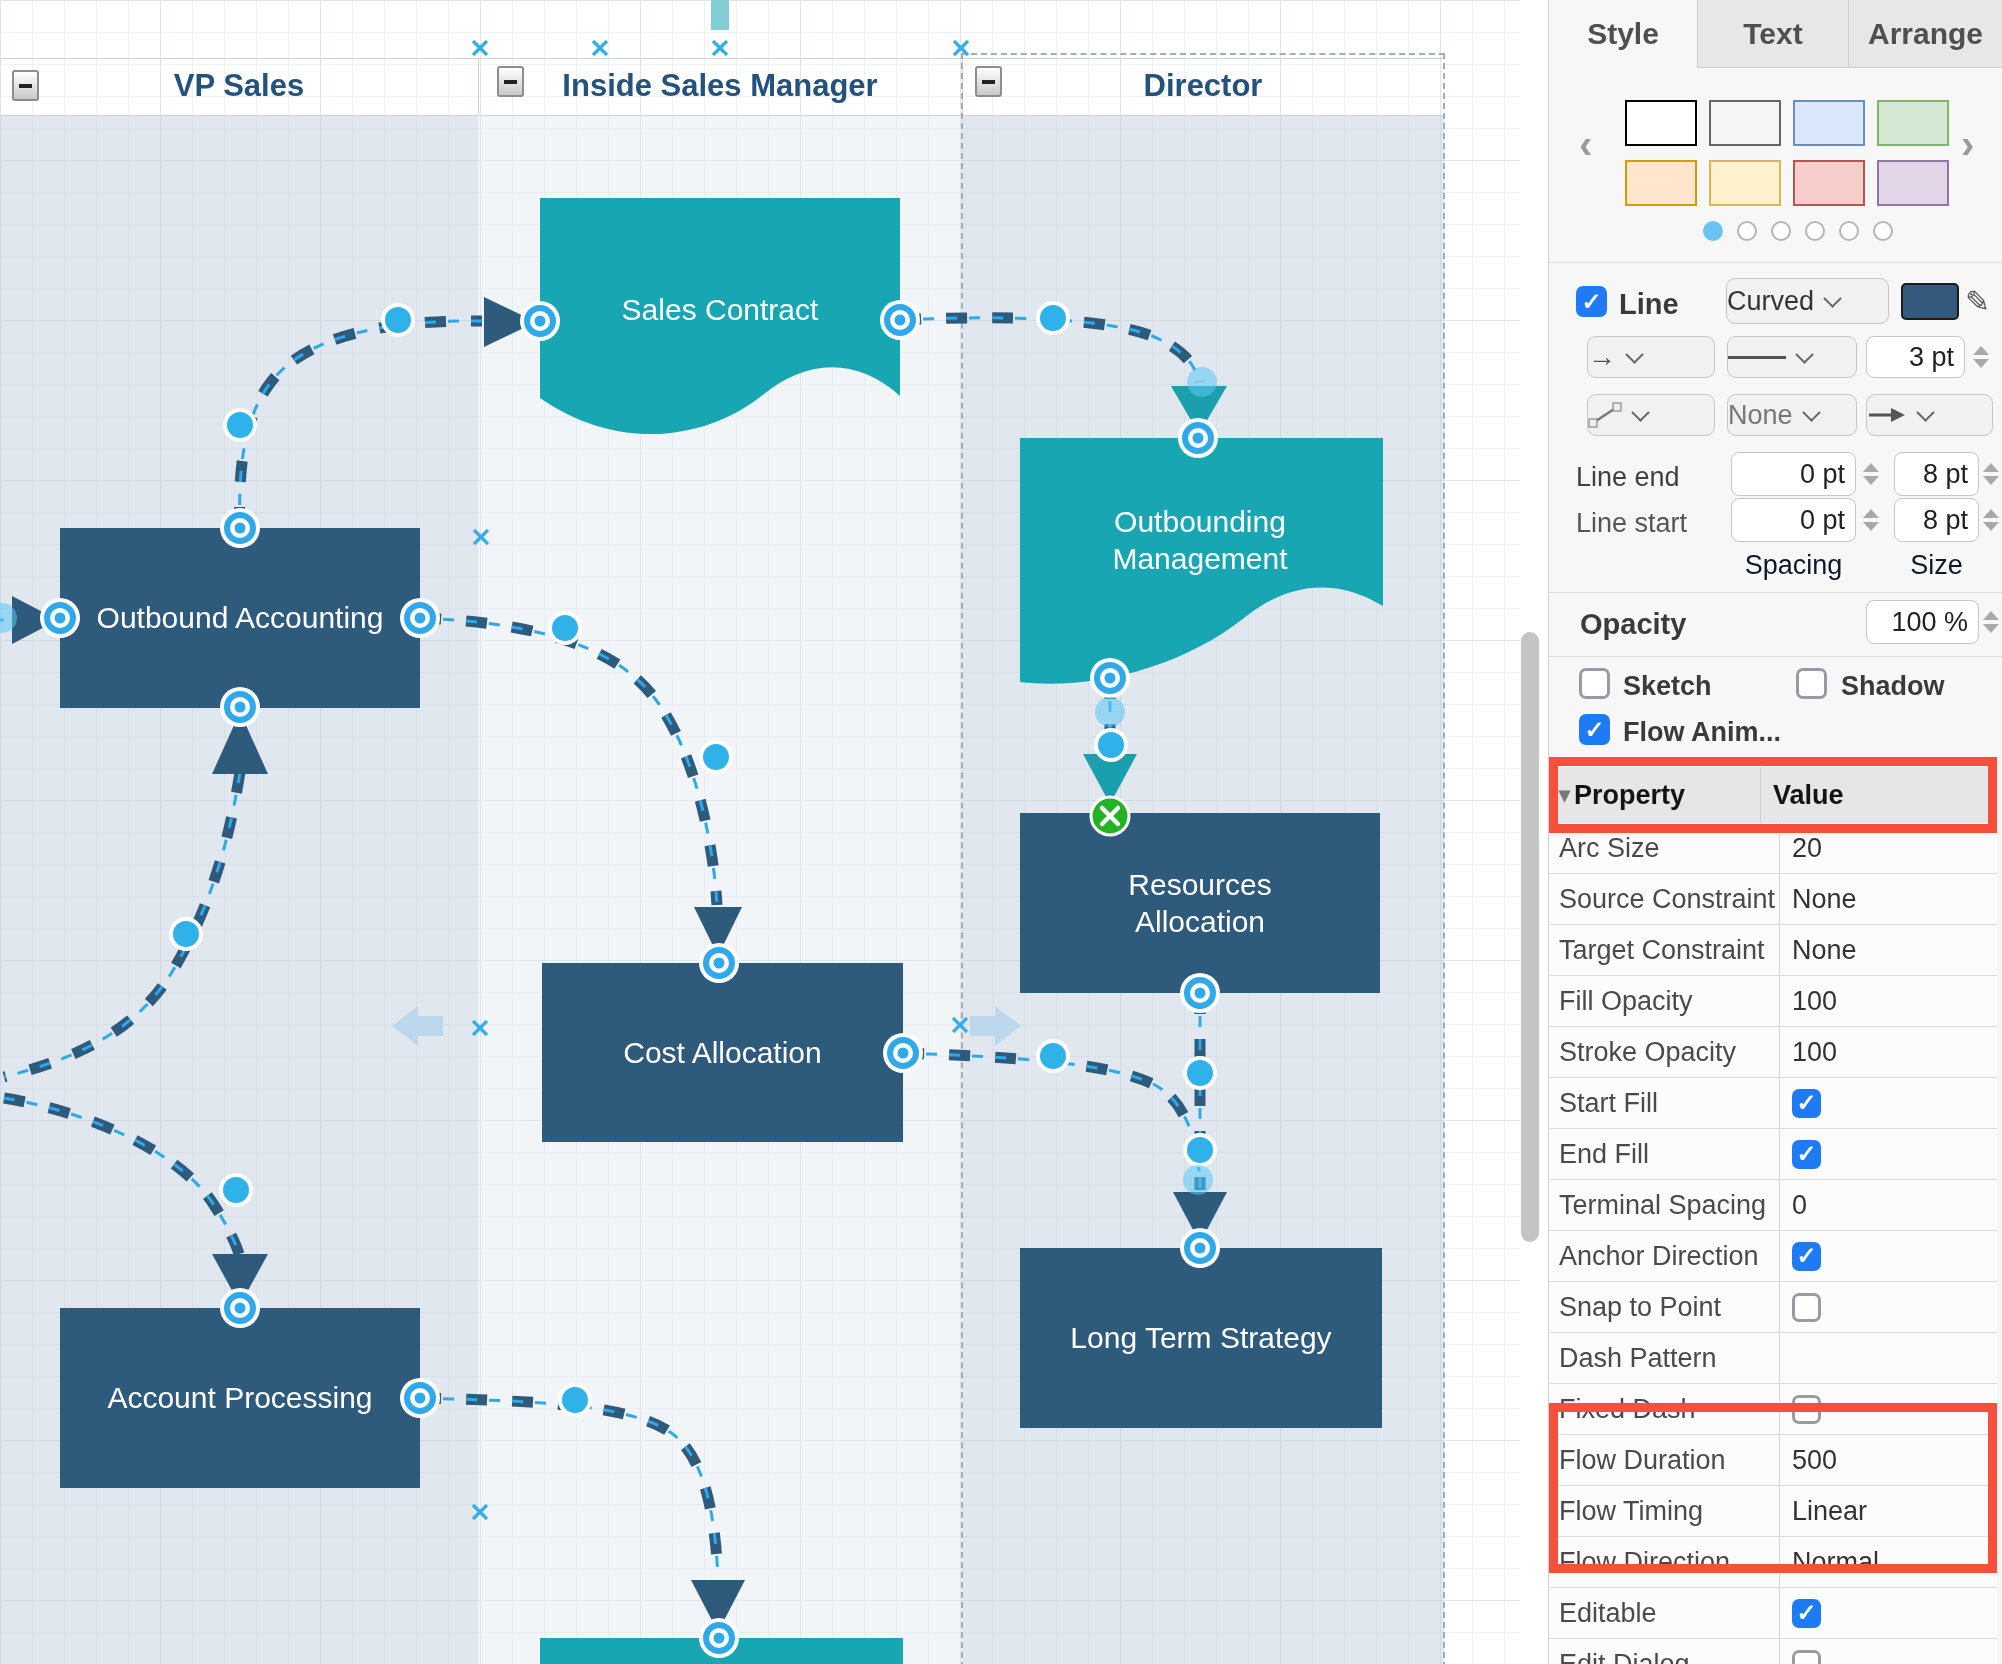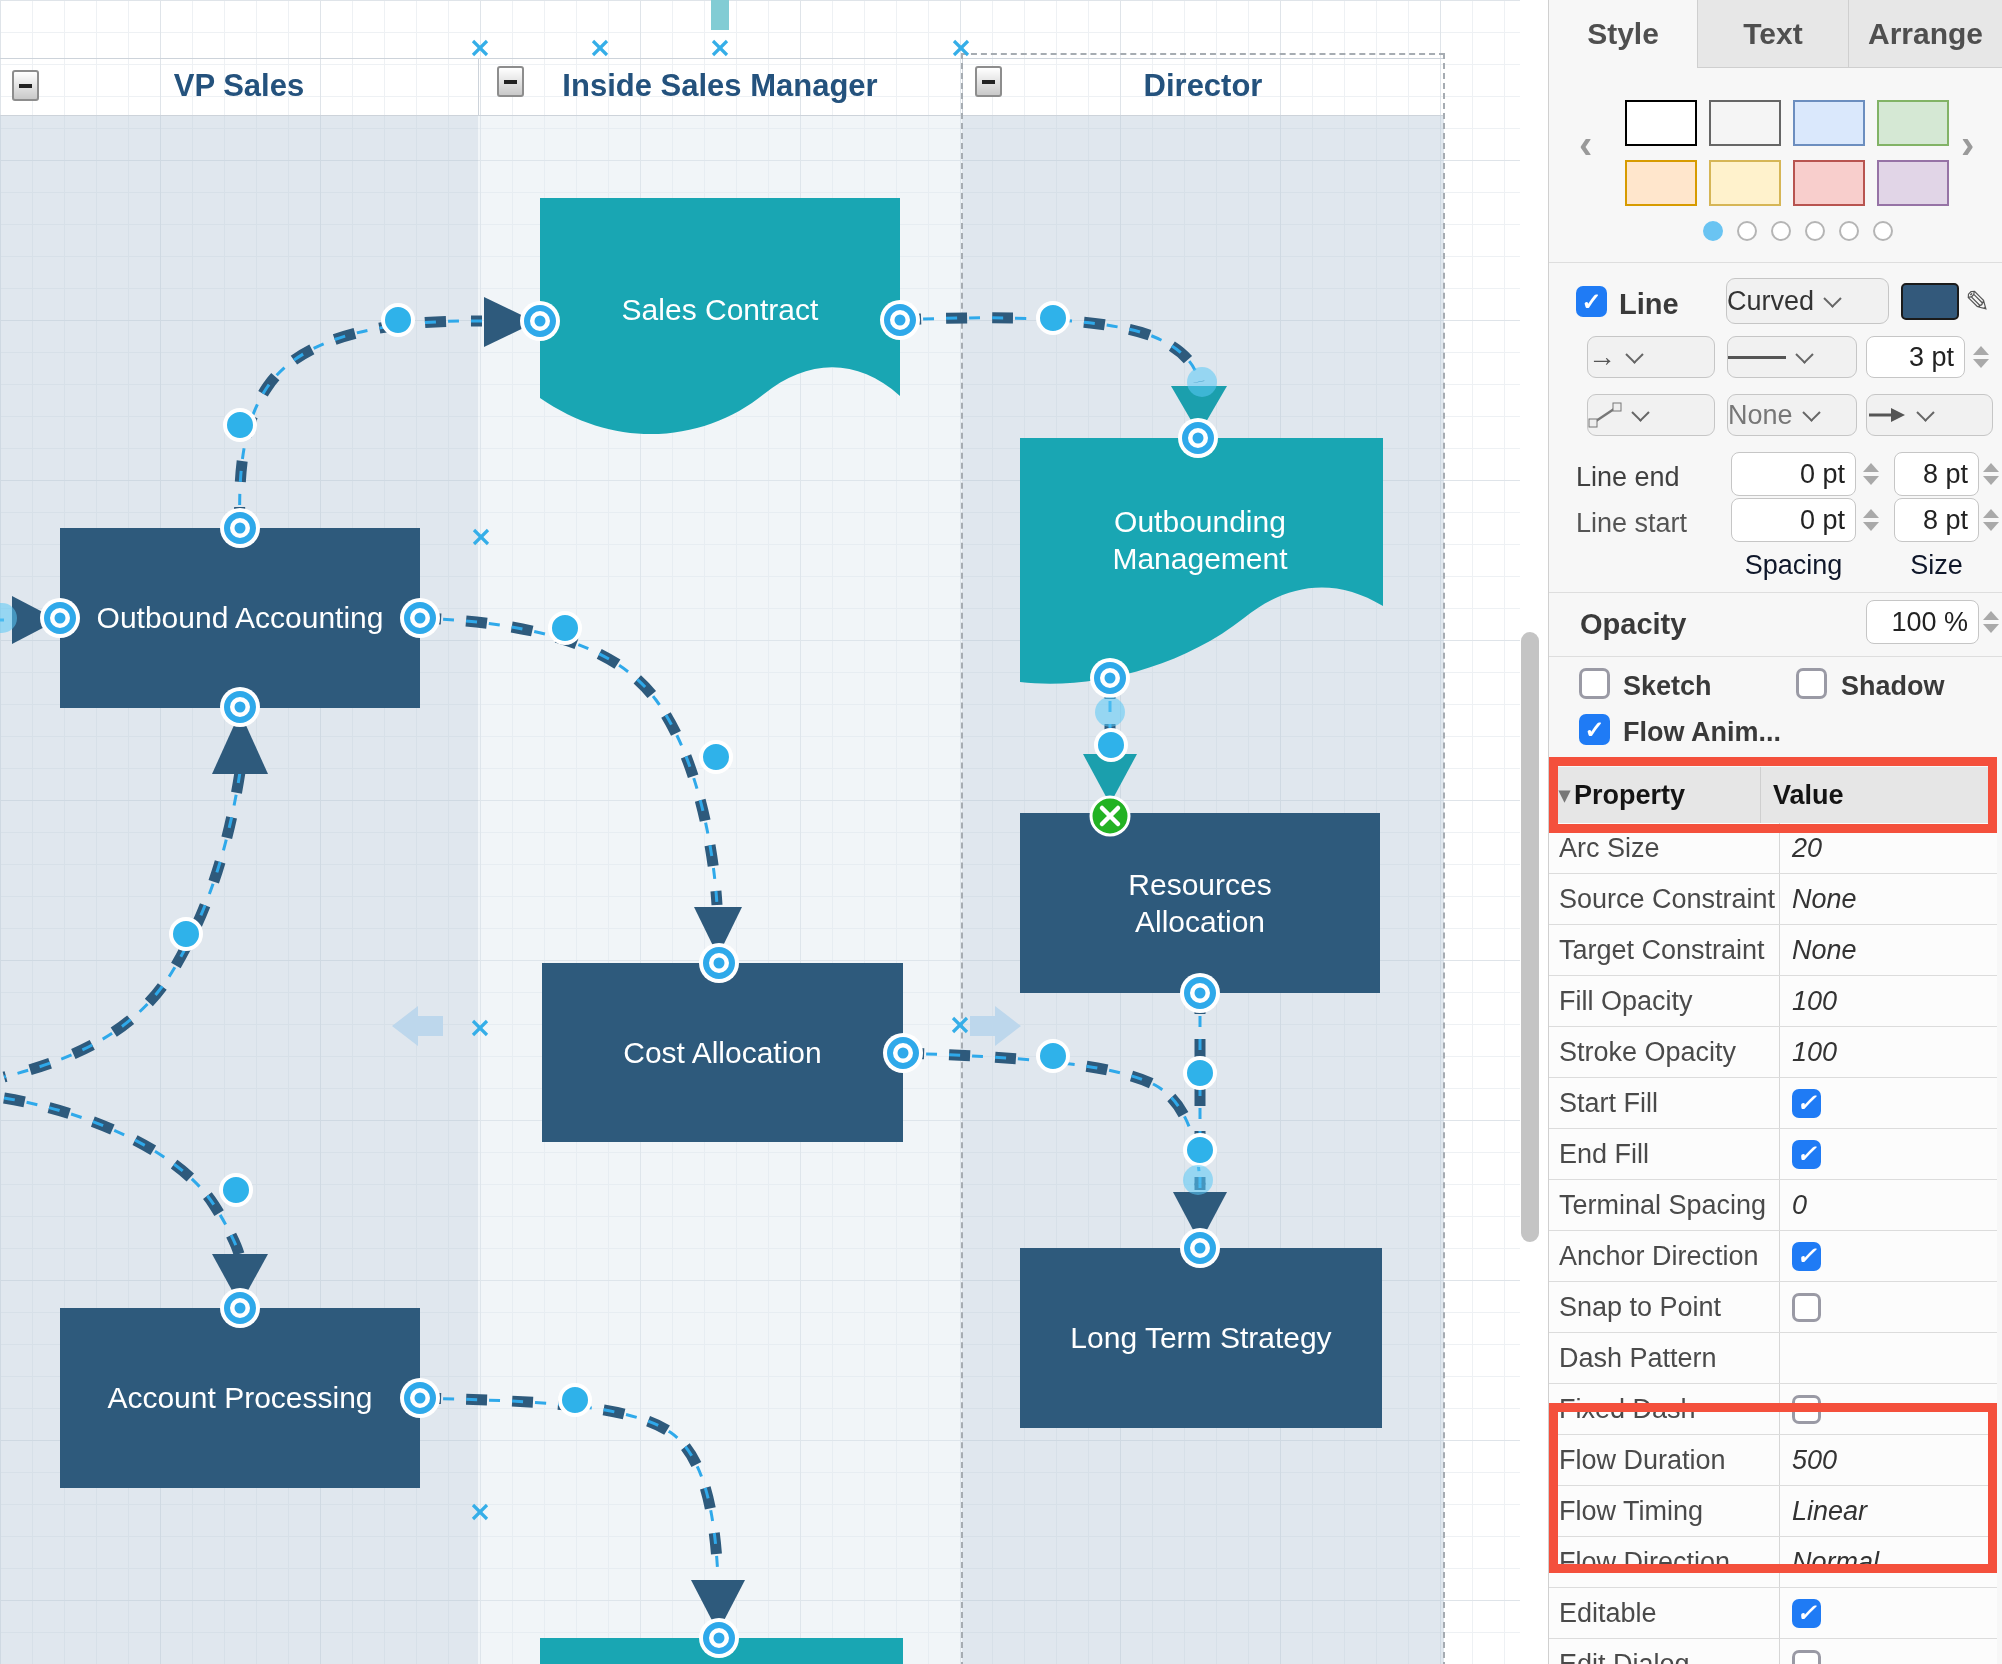--- a/index.html
+++ b/index.html
@@ -65,21 +65,21 @@
   .spin .dn{border-top:9px solid #a9a9a9;}
   .glabel{color:#0f172a;}
   .hl{border:9px solid #f4503c;pointer-events:none;z-index:20;}
   
   #prop-head{left:0;top:767px;width:448px;height:56px;background:#e6e6e6;
     display:flex;align-items:center;font-weight:bold;color:#141414;}
   .prow{left:0;width:448px;height:50px;border-bottom:1px solid #dcdcdc;background:#fcfcfc;
     display:flex;align-items:center;font-size:27px;}
   .prow .lab{width:220px;padding-left:10px;color:#4a4a4a;border-right:1px solid #d6d6d6;
     height:100%;display:flex;align-items:center;overflow:hidden;white-space:nowrap;}
-  .prow .val{padding-left:12px;color:#333;display:flex;align-items:center;font-style:italic;}
+  .prow .val{padding-left:12px;color:#333;display:flex;align-items:center;}
 </style>
 </head>
 <body>
 
 <div id="canvas" class="abs">
 
   <div class="abs lane-band band-dark" style="left:0;width:478px"></div>
   <div class="abs lane-band band-light" style="left:478px;width:484px"></div>
   <div class="abs lane-band band-dark" style="left:962px;width:482px"></div>
 

